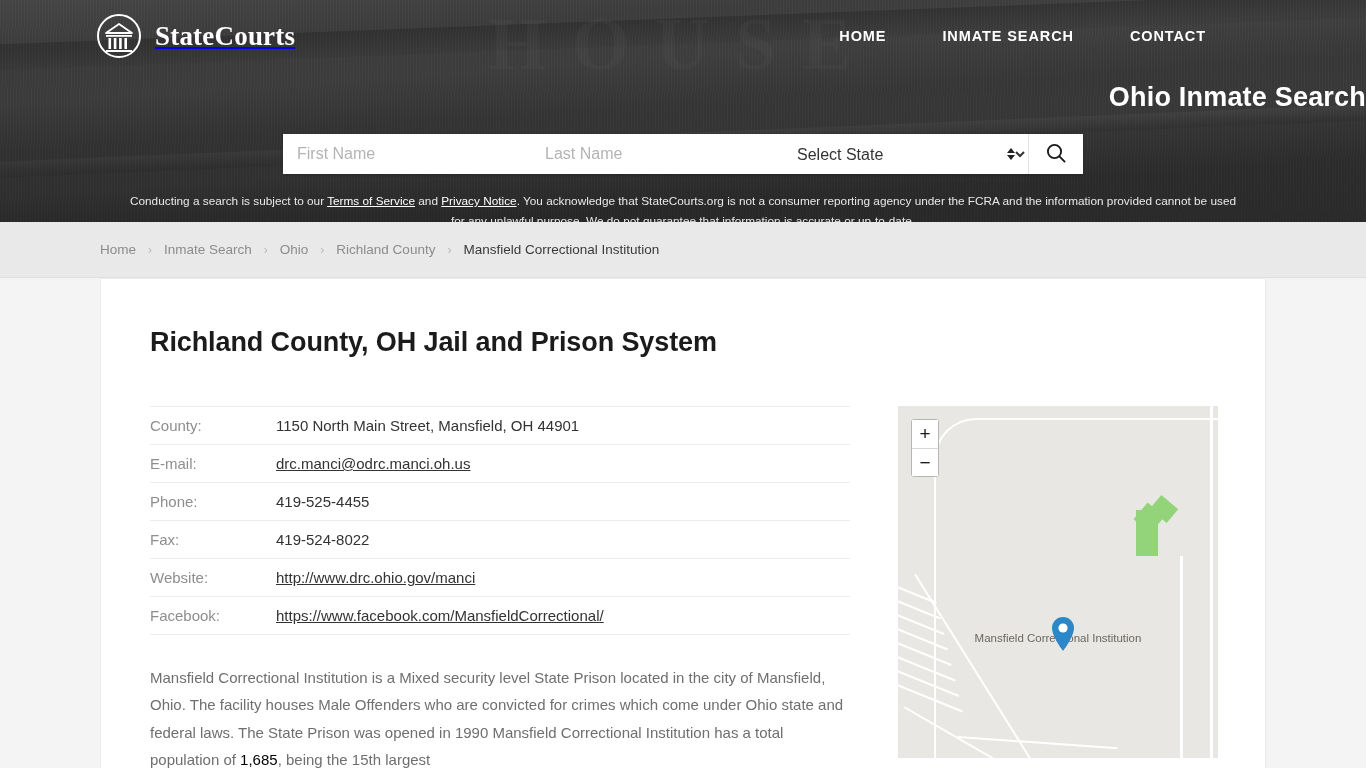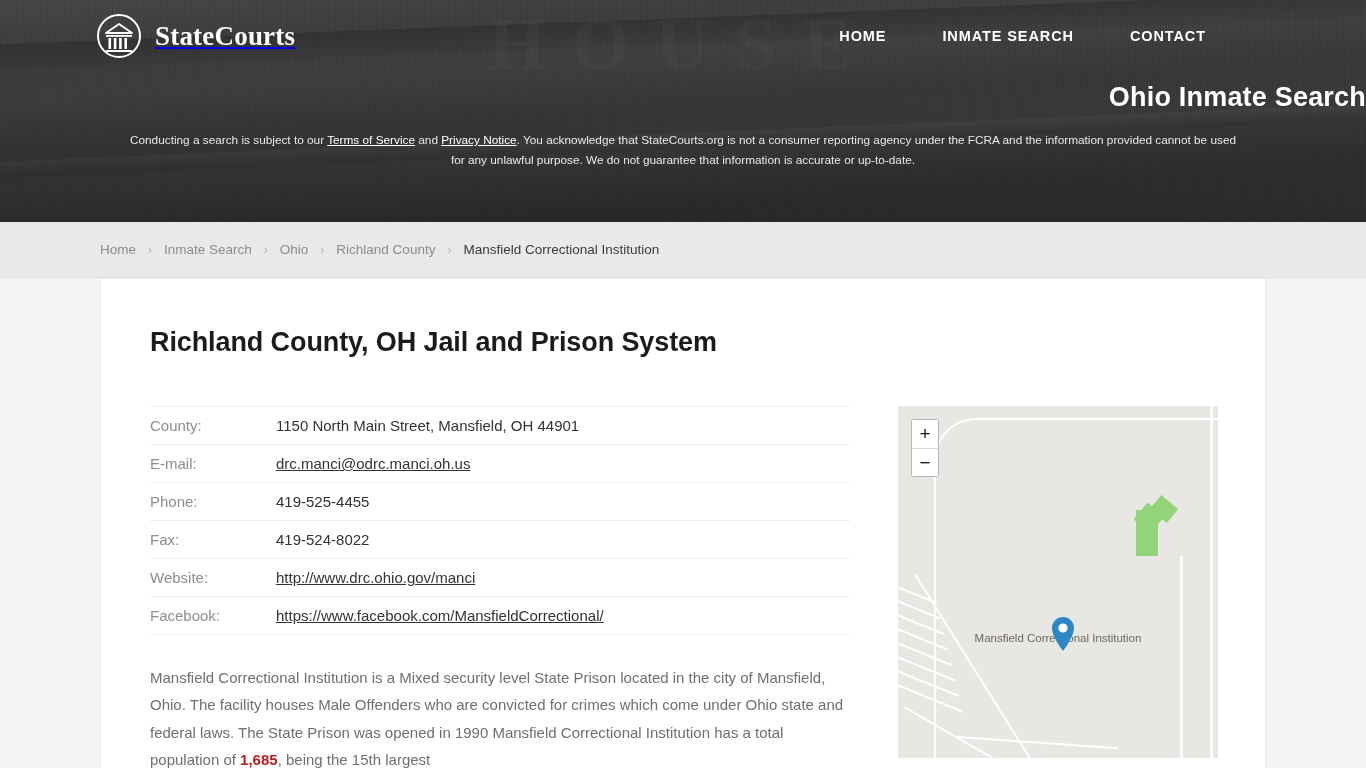--- a/index.html
+++ b/index.html
@@ -188,21 +188,21 @@
   .info-table td.k { width: 126px; color: #8e8e8e; }
   .info-table td.v { color: #333; }
   .info-table td.v a { color: #333; text-decoration: underline; }
 
   .body-copy {
     margin: 29px 0 0 0;
     font-size: 15px;
     line-height: 1.82;
     color: #6f6f6f;
   }
-  .body-copy b { color: #b91c1c; font-weight: 700; }
+  .body-copy b { color: #000000; font-weight: 400; }
 
   
   .map {
     position: relative;
     width: 320px;
     height: 352px;
     background: #e8e7e3;
     overflow: hidden;
   }
   .road-outline {
@@ -295,20 +295,41 @@
 
       <nav class="main-nav">
         <a href="#">HOME</a>
         <a href="#">INMATE SEARCH</a>
         <a href="#">CONTACT</a>
       </nav>
     </div>
 
     <h1 class="hero-title">Ohio Inmate Search</h1>
 
+    <form class="search-bar">
+      <input class="fld-first" type="text" placeholder="First Name" style="">
+      <input class="fld-last" type="text" placeholder="Last Name" style="">
+      <span class="state-wrap">
+        <select>
+          <option>Select State</option>
+        </select>
+        <span class="stepper">
+          <i class="up"></i>
+            <i class="dn"></i>
+        </span>
+      </span>
+      <button class="search-go" type="submit">
+        <span>
+          <svg viewBox="0 0 22 22" width="22" height="22" aria-hidden="true">
+            <circle cx="9.5" cy="9.5" r="6.6" fill="none" stroke="#1a1a1a" stroke-width="1.9"></circle>
+            <line x1="14.4" y1="14.4" x2="19.6" y2="19.6" stroke="#1a1a1a" stroke-width="1.9" stroke-linecap="round"></line>
+          </svg>
+        </span>
+      </button>
+    </form>
 
     <p class="disclaimer">
       <span>Conducting a search is subject to our </span><a href="#">Terms of Service</a><span> and </span><a href="#">Privacy Notice</a><span>. You acknowledge that StateCourts.org is not a consumer reporting agency under the FCRA and the information provided cannot be used for any unlawful purpose. We do not guarantee that information is accurate or up-to-date.</span>
     </p>
   </div>
 </header>
 
 <div class="crumbbar">
   <nav class="crumbs">
     <a href="#">Home</a>

